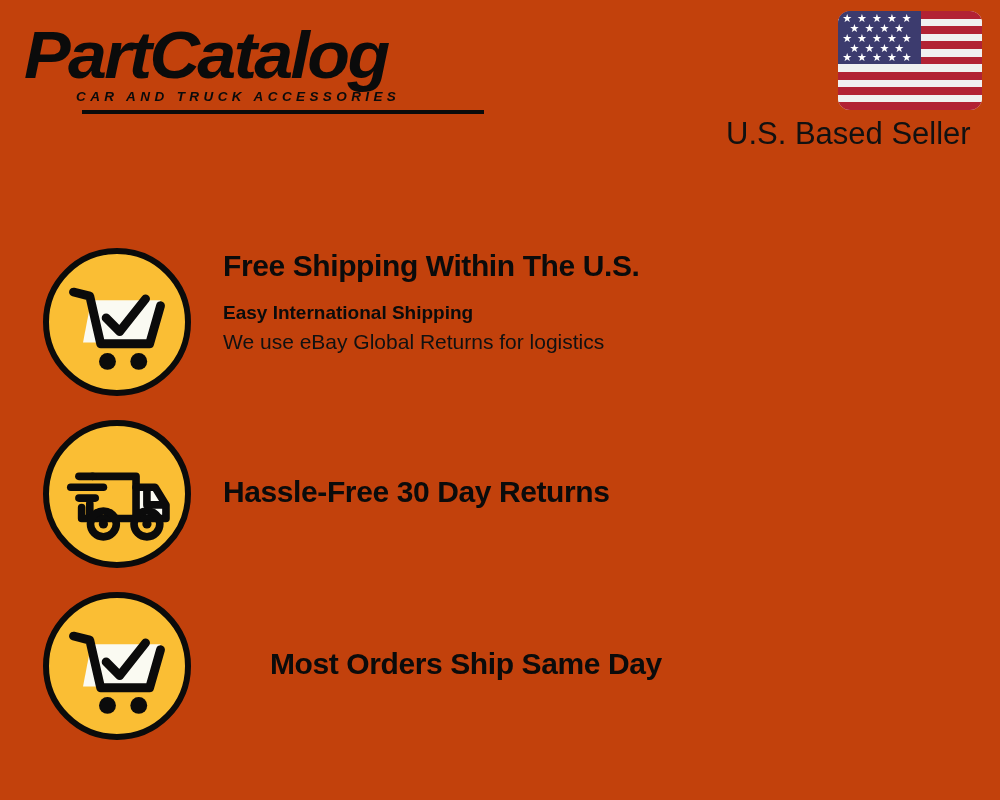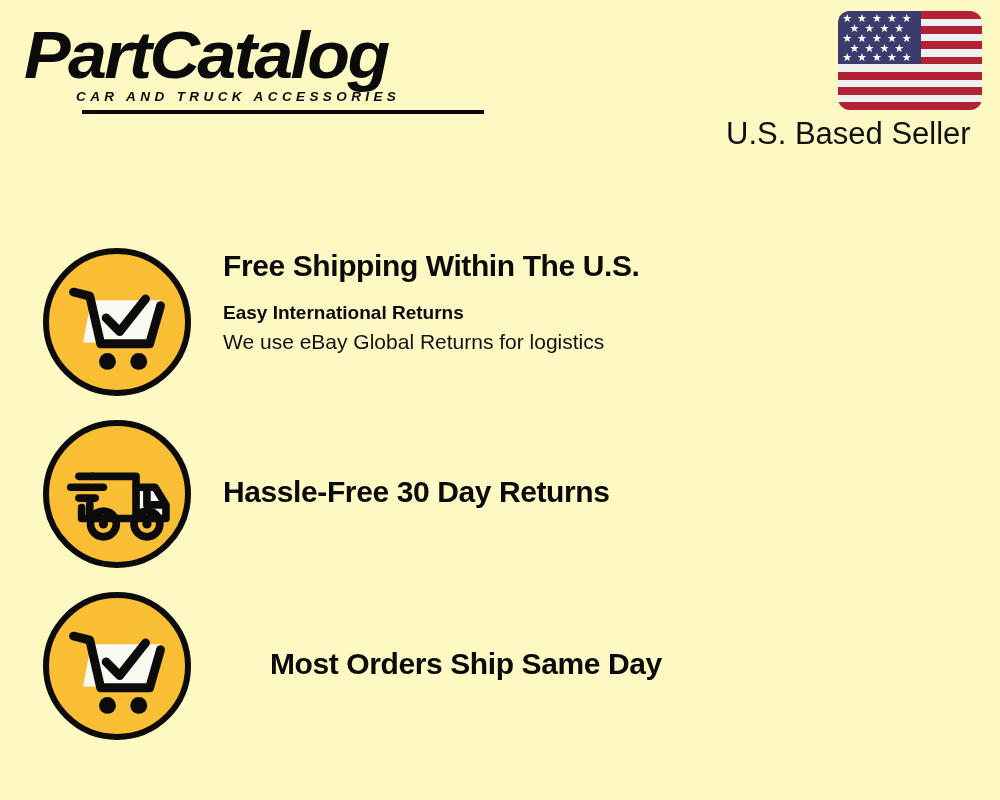--- a/index.html
+++ b/index.html
@@ -14,21 +14,21 @@
     overflow: hidden;
     font-family: "Liberation Sans", sans-serif;
     color: #000000;
     position: relative;
   }
 
   .page {
     position: relative;
     width: 1000px;
     height: 800px;
-    background: #fef9c3;
+    background: #c2410c;
   }
 
   
   .brand-logo {
     position: absolute;
     left: 24px;
     top: 22px;
     width: 470px;
     height: 92px;
   }
@@ -232,21 +232,21 @@
         <path d="M25 65 L74 65 L82 34 L31 34 Z" fill="#FAFAF2"></path>
         <path d="M18 28 L30 31 L38 66 L74 66 L82 38" fill="none" stroke="#0b0b0b" stroke-width="6.5" stroke-linecap="round" stroke-linejoin="round"></path>
         <path d="M42 47 L52 57 L71 33" fill="none" stroke="#0b0b0b" stroke-width="6.5" stroke-linecap="round" stroke-linejoin="round"></path>
         <circle cx="43" cy="79" r="6.2" fill="#0b0b0b"></circle>
         <circle cx="66" cy="79" r="6.2" fill="#0b0b0b"></circle>
       </svg>
     </div>
     <div class="feature-text" style="top:-6px;">
       <div class="feat-title">Free Shipping Within The U.S.</div>
       <div class="spacer-sm"></div>
-      <div class="feat-sub-bold">Easy International Returns</div>
+      <div class="feat-sub-bold">Easy International Shipping</div>
       <div class="feat-sub-reg">We use eBay Global Returns for logistics</div>
     </div>
   </div>
 
   <div class="feature-row" style="top:420px;">
     <div class="feature-icon" style="top:0px;">
       <svg viewBox="0 0 100 100" xmlns="http://www.w3.org/2000/svg">
         <path d="M65 44 L78 44 L86 57 L86 68 L65 68 Z" fill="#FAFAF2"></path>
         <g fill="none" stroke="#0b0b0b" stroke-width="5.6" stroke-linecap="round" stroke-linejoin="round">
           <path d="M32 37 L64 37 L64 68 L30 68 L30 57"></path>

